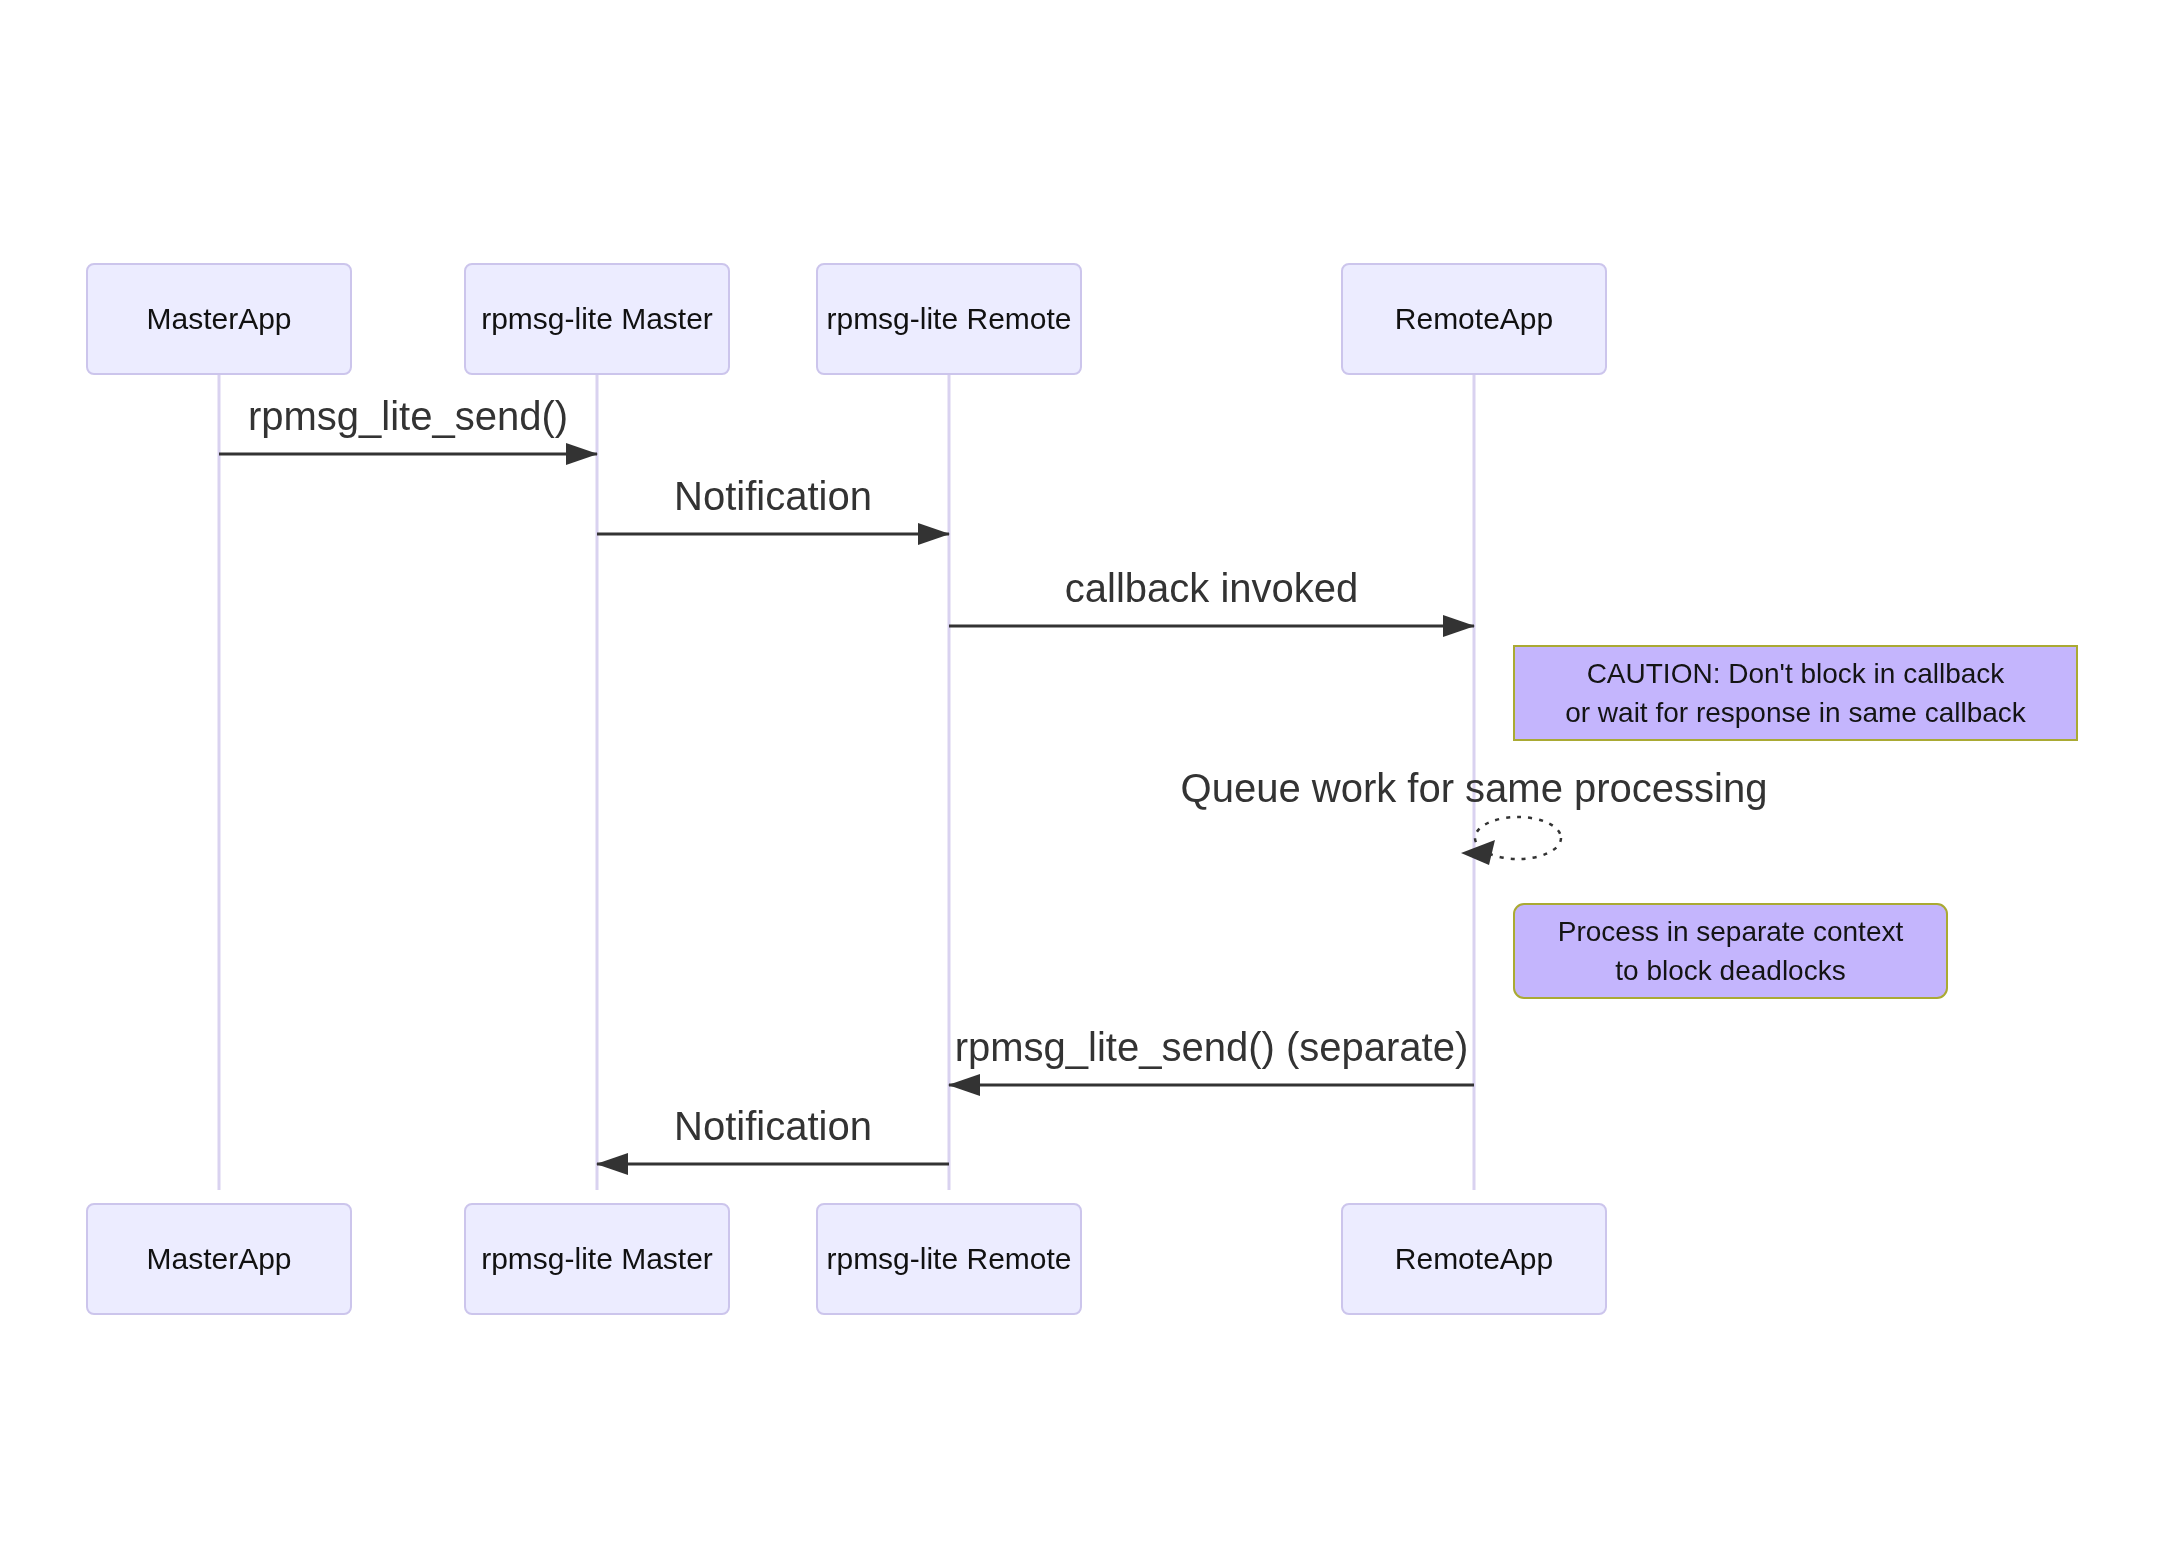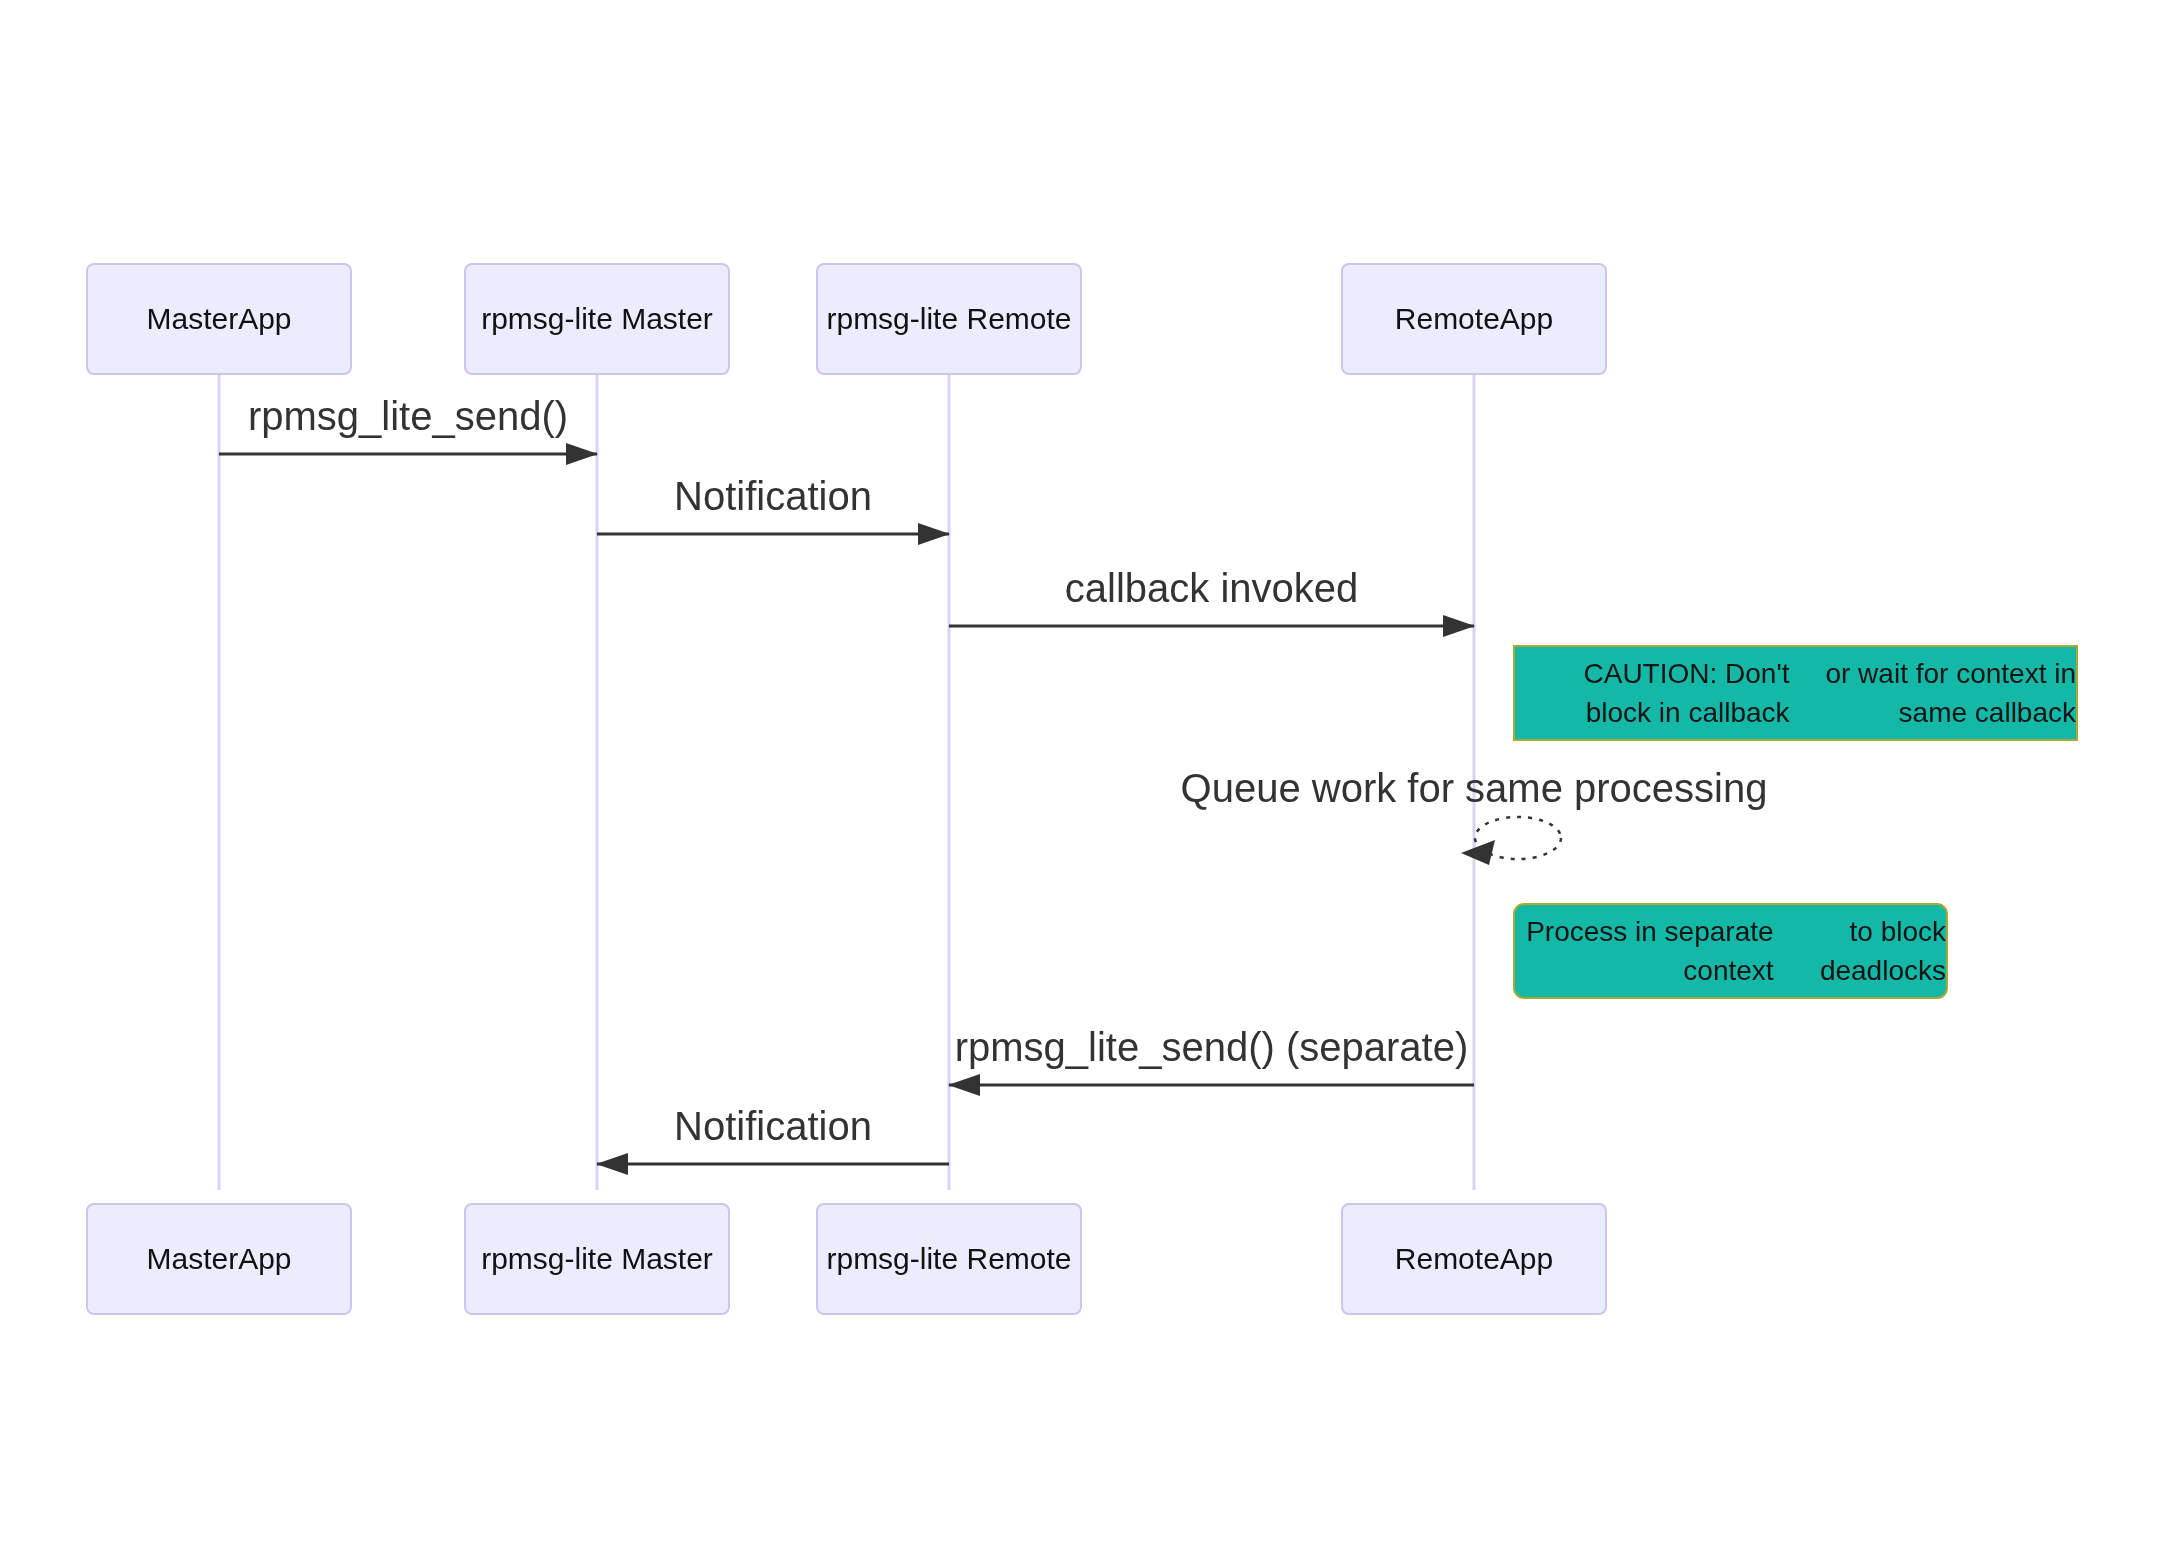--- a/index.html
+++ b/index.html
@@ -33,27 +33,27 @@
   .msg-label {
     position: absolute;
     transform: translate(-50%, -50%);
     font-size: 40px;
     color: #333333;
     white-space: nowrap;
   }
   .note {
     position: absolute;
     box-sizing: border-box;
-    background: #14b8a6;
+    background: #c4b5fd;
     border: 2px solid #AAAA33;
     display: flex;
-    flex-direction: row;
+    flex-direction: column;
     align-items: center;
     justify-content: center;
-    text-align: right;
+    text-align: left;
     font-size: 28px;
     line-height: 39px;
     color: #141414;
   }
 </style>
 </head>
 <body>
 
 <div class="stage">
   <svg class="canvas" viewBox="0 0 2165 1554" xmlns="http://www.w3.org/2000/svg">
@@ -104,20 +104,20 @@
         <span>RemoteApp</span>
       </div>
       <div class="msg-label" style="left:408px; top:416px;">rpmsg_lite_send()</div>
       <div class="msg-label" style="left:773px; top:496px;">Notification</div>
       <div class="msg-label" style="left:1211.5px; top:588px;">callback invoked</div>
       <div class="msg-label" style="left:1474px; top:788px;">Queue work for same processing</div>
       <div class="msg-label" style="left:1211.5px; top:1047px;">rpmsg_lite_send() (separate)</div>
       <div class="msg-label" style="left:773px; top:1126px;">Notification</div>
       <div class="note" style="left:1513px; top:645px; width:565px; height:96px;">
         <div>CAUTION: Don't block in callback</div>
-        <div>or wait for context in same callback</div>
+        <div>or wait for response in same callback</div>
       </div>
       <div class="note" style="left:1513px; top:903px; width:435px; height:96px;border-radius:11px;">
         <div>Process in separate context</div>
         <div>to block deadlocks</div>
       </div>
     </div>
 </div>
 
 </body></html>

